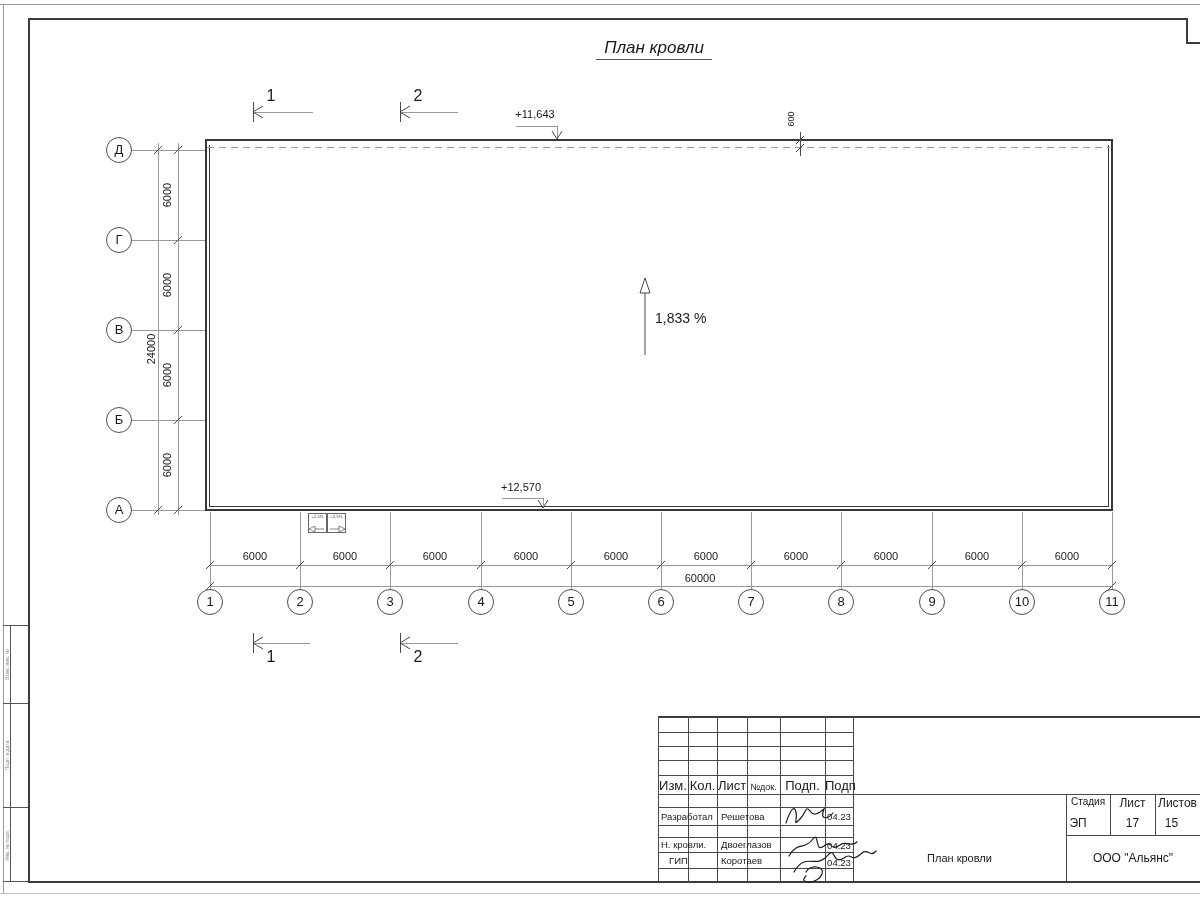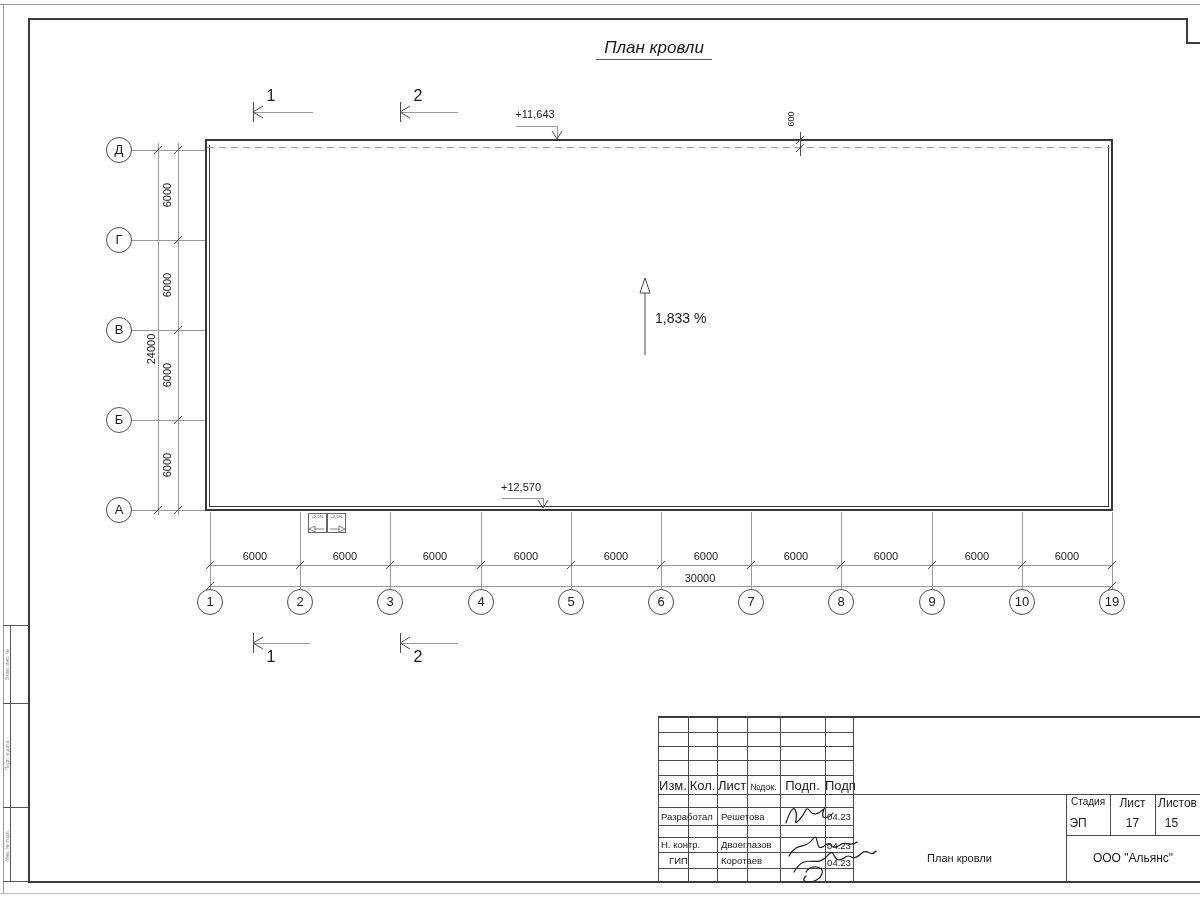--- a/index.html
+++ b/index.html
@@ -130,33 +130,33 @@
   <div class="t c dimtxt" style="left:225px;top:550px;width:60px;">6000</div>
   <div class="t c dimtxt" style="left:315px;top:550px;width:60px;">6000</div>
   <div class="t c dimtxt" style="left:405px;top:550px;width:60px;">6000</div>
   <div class="t c dimtxt" style="left:496px;top:550px;width:60px;">6000</div>
   <div class="t c dimtxt" style="left:586px;top:550px;width:60px;">6000</div>
   <div class="t c dimtxt" style="left:676px;top:550px;width:60px;">6000</div>
   <div class="t c dimtxt" style="left:766px;top:550px;width:60px;">6000</div>
   <div class="t c dimtxt" style="left:856px;top:550px;width:60px;">6000</div>
   <div class="t c dimtxt" style="left:947px;top:550px;width:60px;">6000</div>
   <div class="t c dimtxt" style="left:1037px;top:550px;width:60px;">6000</div>
-  <div class="t c dimtxt" style="left:668px;top:572px;width:64px;background:#fff;">30000</div>
+  <div class="t c dimtxt" style="left:668px;top:572px;width:64px;background:#fff;">60000</div>
 
   <div class="bub" style="left:197px;top:589px;">1</div>
   <div class="bub" style="left:287px;top:589px;">2</div>
   <div class="bub" style="left:377px;top:589px;">3</div>
   <div class="bub" style="left:468px;top:589px;">4</div>
   <div class="bub" style="left:558px;top:589px;">5</div>
   <div class="bub" style="left:648px;top:589px;">6</div>
   <div class="bub" style="left:738px;top:589px;">7</div>
   <div class="bub" style="left:828px;top:589px;">8</div>
   <div class="bub" style="left:919px;top:589px;">9</div>
   <div class="bub" style="left:1009px;top:589px;">10</div>
-  <div class="bub" style="left:1099px;top:589px;">19</div>
+  <div class="bub" style="left:1099px;top:589px;">11</div>
 
   <div class="hl2" style="left:658px;top:716px;width:542px;"></div>
   <div class="hlD" style="left:658px;top:732px;width:195px;"></div>
   <div class="hlD" style="left:658px;top:746px;width:195px;"></div>
   <div class="hlD" style="left:658px;top:760px;width:195px;"></div>
   <div class="hlD" style="left:658px;top:775px;width:195px;"></div>
   <div class="hlD" style="left:658px;top:794px;width:542px;"></div>
   <div class="hlD" style="left:658px;top:807px;width:195px;"></div>
   <div class="hlD" style="left:658px;top:825px;width:195px;"></div>
   <div class="hlD" style="left:658px;top:837px;width:195px;"></div>
@@ -177,21 +177,21 @@
   <div class="t c tb" style="left:658px;top:778px;width:30px;">Изм.</div>
   <div class="t c tb" style="left:688px;top:778px;width:29px;">Кол.</div>
   <div class="t c tb" style="left:717px;top:778px;width:30px;">Лист</div>
   <div class="t c" style="left:747px;top:782px;width:33px;font-size:9px;">№док.</div>
   <div class="t c tb" style="left:780px;top:778px;width:45px;">Подп.</div>
   <div class="t c tb" style="left:825px;top:778px;width:28px;">Подп</div>
 
   <div class="t tbs" style="left:661px;top:811px;">Разработал</div>
   <div class="t tbs" style="left:721px;top:811px;">Решетова</div>
   <div class="t c tbs" style="left:825px;top:811px;width:28px;">04.23</div>
-  <div class="t tbs" style="left:661px;top:839px;">Н. контр.</div>
+  <div class="t tbs" style="left:661px;top:839px;">Н. кровли.</div>
   <div class="t tbs" style="left:721px;top:839px;">Двоеглазов</div>
   <div class="t c tbs" style="left:825px;top:840px;width:28px;">04.23</div>
   <div class="t tbs" style="left:661px;top:855px;padding-left:8px;">ГИП</div>
   <div class="t tbs" style="left:721px;top:855px;">Коротаев</div>
   <div class="t c tbs" style="left:825px;top:857px;width:28px;">04.23</div>
 
   <div class="t c" style="left:853px;top:852px;width:213px;font-size:11px;">План кровли</div>
   <div class="t c" style="left:1066px;top:851px;width:134px;font-size:12px;">ООО "Альянс"</div>
   <div class="t c" style="left:1066px;top:796px;width:44px;font-size:10px;">Стадия</div>
   <div class="t c" style="left:1110px;top:796px;width:45px;font-size:12px;">Лист</div>

